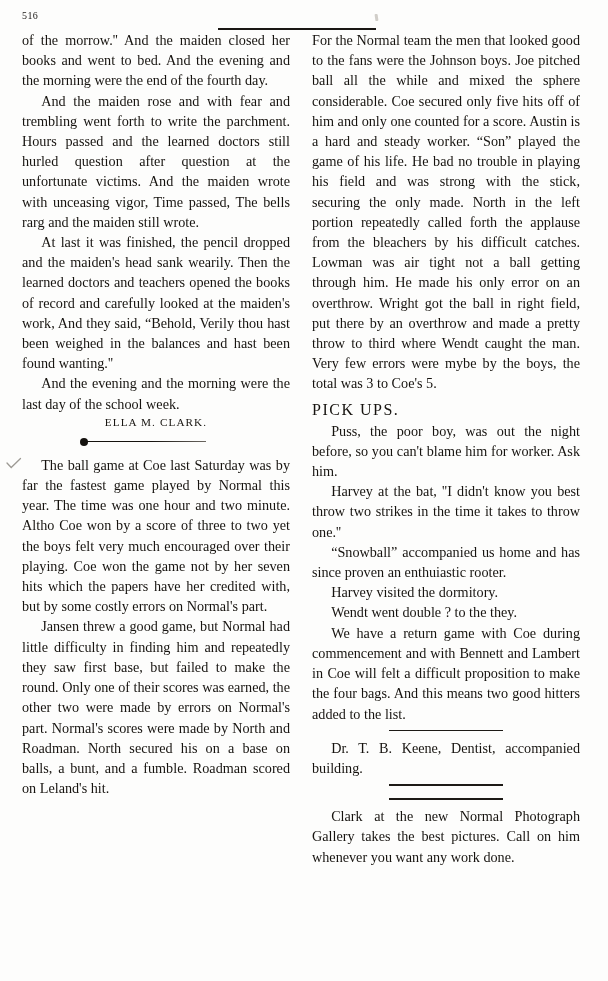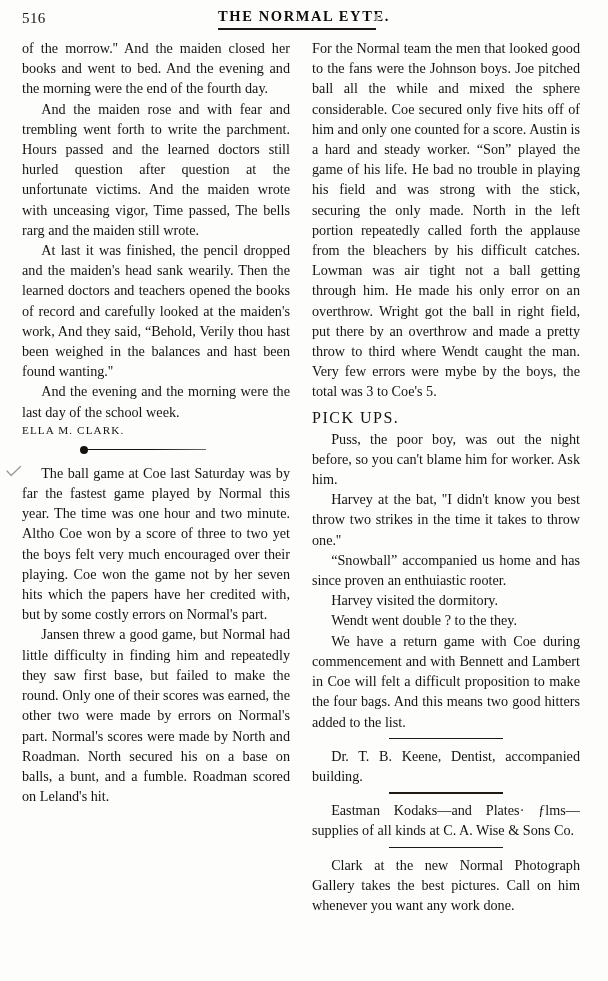--- a/index.html
+++ b/index.html
@@ -24,21 +24,21 @@
     position: absolute;
     top: 8px;
     left: 0;
     width: 608px;
     height: 26px;
   }
   .folio {
     position: absolute;
     left: 22px;
     top: 2px;
-    font-size: 15px;
+    font-size: 10px;
     letter-spacing: .4px;
     color: #1a1714;
   }
   .journal-title {
     position: absolute;
     left: 0;
     top: 0;
     width: 608px;
     text-align: center;
     font-size: 14.5px;
@@ -69,21 +69,21 @@
   
   .columns {
     position: absolute;
     top: 30px;
     left: 0;
     width: 608px;
     height: 860px;
   }
   .col {
     position: absolute;
-    top: 8px;
+    top: 0;
     width: 268px;
   }
   .col-left  { left: 22px; }
   .col-right { left: 312px; }
 
   p.para {
     margin: 0;
     font-size: 14.2px;
     line-height: 20.2px;
     text-align: justify;
@@ -91,21 +91,21 @@
     text-indent: 1.35em;
     color: #16130f;
     -webkit-font-smoothing: none;
   }
   p.para.noindent { text-indent: 0; }
 
   .byline {
     margin: 2px 0 0 0;
     font-size: 11.2px;
     letter-spacing: 1.1px;
-    text-align: left;
+    text-align: center;
     font-variant: small-caps;
     text-transform: uppercase;
     color: #16130f;
   }
 
   
   .ornament {
     position: relative;
     height: 18px;
     margin: 5px 0 4px 0;
@@ -164,21 +164,20 @@
   }
   .margin-check svg { display: block; }
 </style>
 </head>
 <body>
 
 <div class="page">
 
   <div class="masthead">
     <div class="folio">516</div>
-    <div class="journal-title">THE NORMAL EYTE.</div>
     <div class="journal-rule"></div>
     <div class="scan-speck"></div>
   </div>
 
   <div class="columns">
 
     <div class="col col-left">
 
       <p class="para noindent">of the morrow.'' And the maiden closed her books and went to bed. And the evening and the morning were the end of the fourth day.</p>
       <p class="para">And the maiden rose and with fear and trembling went forth to write the parchment. Hours passed and the learned doctors still hurled question after question at the unfortunate victims. And the maiden wrote with unceasing vigor, Time passed, The bells rarg and the maiden still wrote.</p>
@@ -214,20 +213,19 @@
       <p class="para">Harvey at the bat, ''I didn't know you best throw two strikes in the time it takes to throw one.''</p>
       <p class="para">“Snowball” accompanied us home and has since proven an enthuiastic rooter.</p>
       <p class="para">Harvey visited the dormitory.</p>
       <p class="para">Wendt went double ? to the they.</p>
       <p class="para">We have a return game with Coe during commencement and with Bennett and Lambert in Coe will felt a difficult proposition to make the four bags. And this means two good hitters added to the list.</p>
 
       <div class="ad-rule"></div>
       <p class="para">Dr. T. B. Keene, Dentist, accompanied building.</p>
 
       <div class="ad-rule"></div>
-      <p class="para">Eastman Kodaks—and Plates· ƒlms—supplies of all kinds at C. A. Wise &amp; Sons Co.</p>
 
       <div class="ad-rule"></div>
       <p class="para">Clark at the new Normal Photograph Gallery takes the best pictures. Call on him whenever you want any work done.</p>
     </div>
 
   </div>
 </div>
 
 </body></html>

